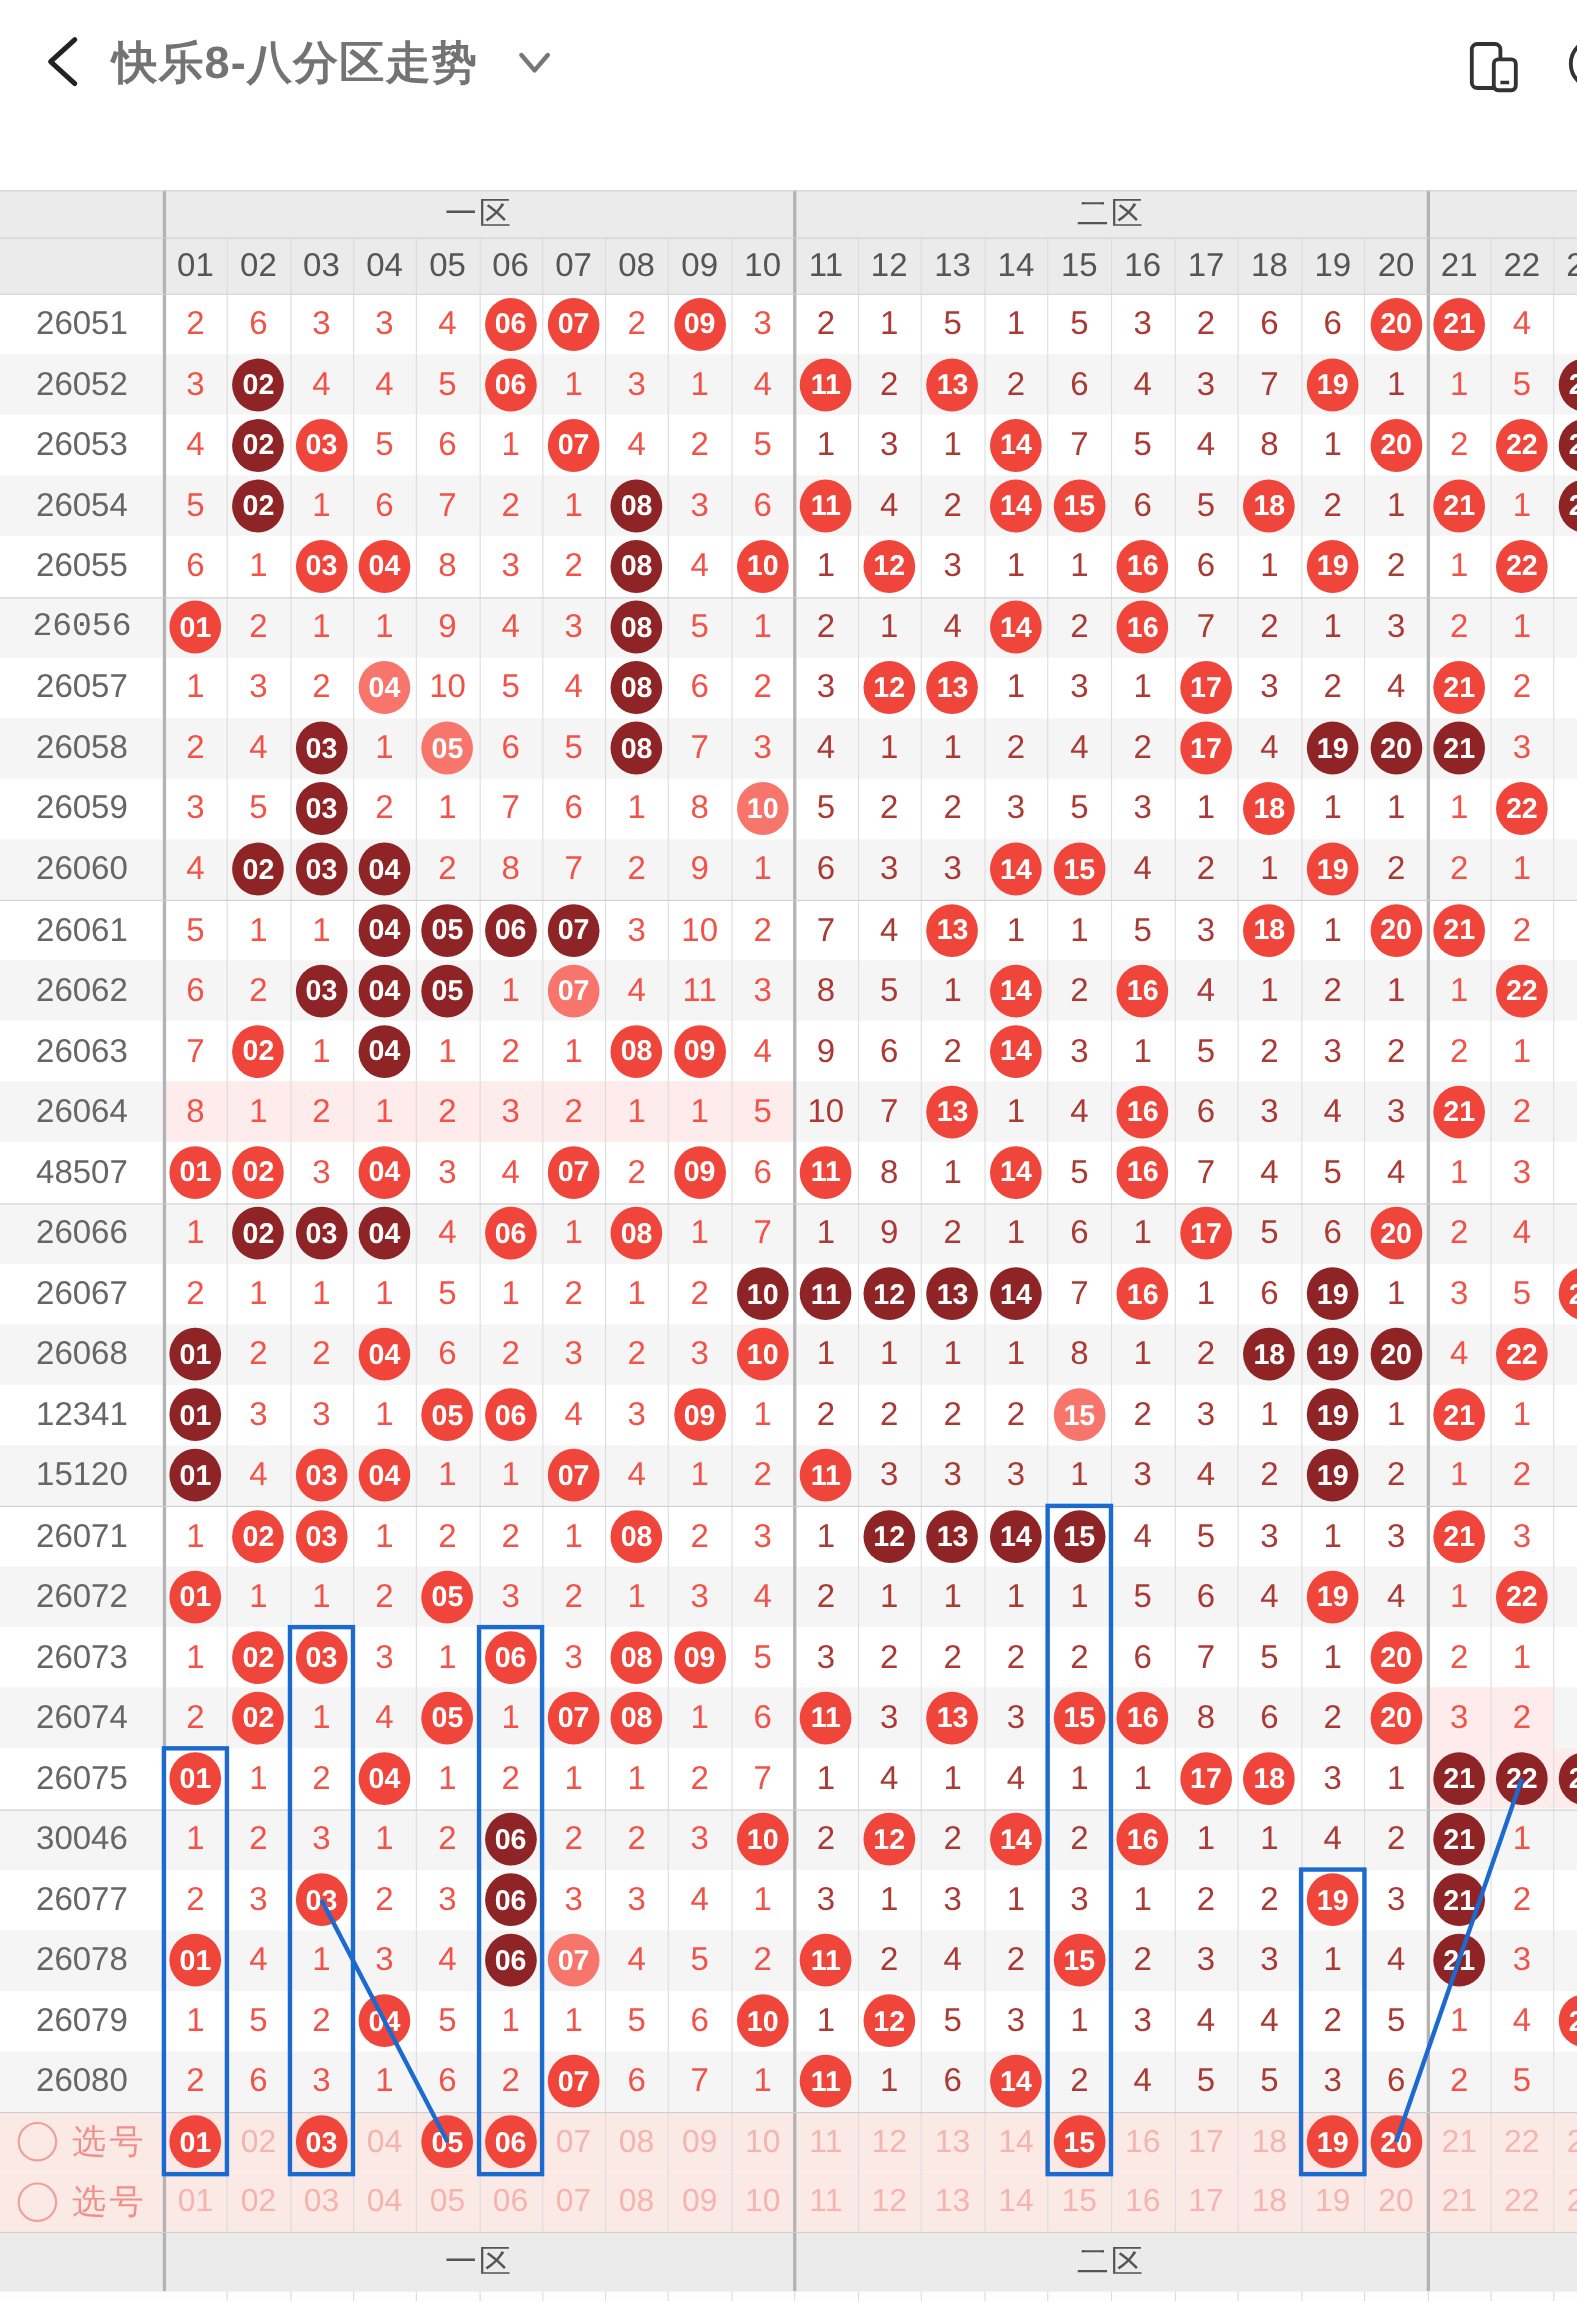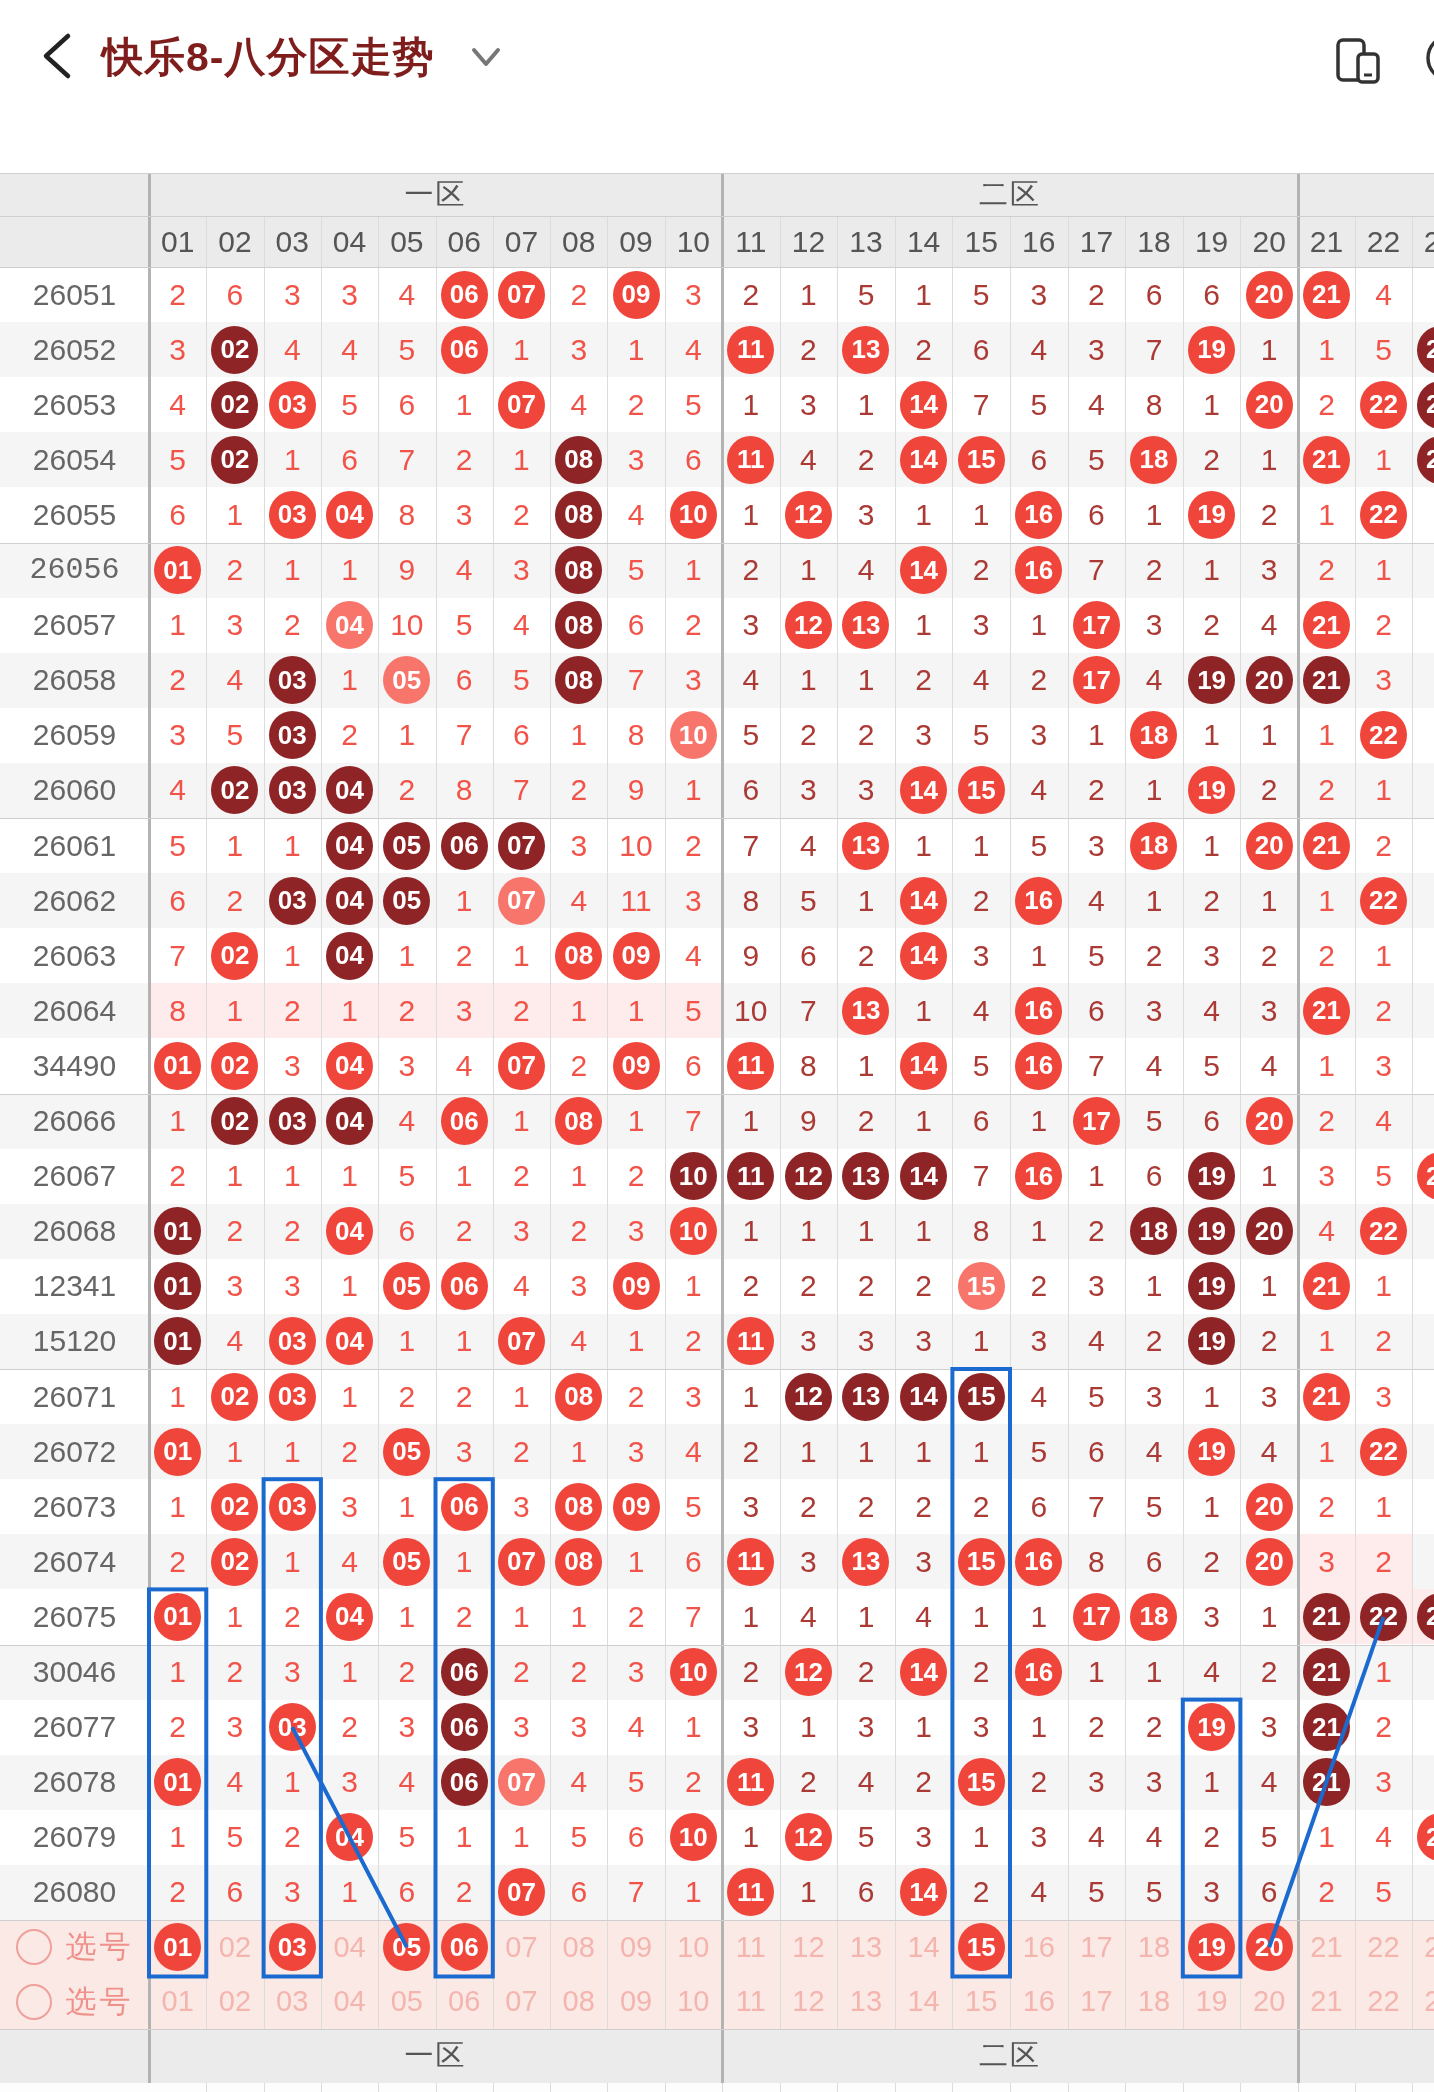--- a/index.html
+++ b/index.html
@@ -1,21 +1,21 @@
 <!DOCTYPE html>
 <html><head>
 <meta charset="utf-8">
 <style>
   html,body{margin:0;padding:0;background:#fff;}
   #page{position:relative;width:1434px;height:2092px;overflow:hidden;background:#fff;
         font-family:"Liberation Sans","DejaVu Sans",sans-serif;}
   
   #nav{position:absolute;left:0;top:0;width:1434px;height:113px;background:#fff;}
   #back{position:absolute;left:38px;top:32px;width:40px;height:48px;cursor:pointer;}
-  #title{position:absolute;left:102px;top:30px;font-size:41px;font-weight:bold;color:#7f1d1d;letter-spacing:1px;}
+  #title{position:absolute;left:102px;top:30px;font-size:41px;font-weight:bold;color:#737373;letter-spacing:1px;}
   #caret{position:absolute;left:468px;top:42px;width:36px;height:30px;cursor:pointer;}
   #devicon{position:absolute;left:1332px;top:34px;width:52px;height:52px;cursor:pointer;}
   #riconpart{position:absolute;left:1408px;top:28px;width:26px;height:60px;overflow:hidden;}
   
   #notebar{position:absolute;left:0;top:119px;width:1434px;height:33px;background:#f5f5f5;}
   #notetext{position:absolute;left:30px;top:5px;font-size:23px;color:#9d9d9d;}
   
   #tbl{position:absolute;left:0;top:0;width:1434px;height:2092px;}
   .band{position:absolute;left:0;width:1434px;background:#ebebeb;}
   .cell{position:absolute;display:flex;align-items:center;justify-content:center;}
@@ -642,21 +642,21 @@
       </div>
       <div class="cell num z2" style="left: 1067.6px; top: 983.3px; width: 57.6px; height: 55.1px;">6</div>
       <div class="cell num z2" style="left: 1125.2px; top: 983.3px; width: 57.6px; height: 55.1px;">3</div>
       <div class="cell num z2" style="left: 1182.8px; top: 983.3px; width: 57.6px; height: 55.1px;">4</div>
       <div class="cell num z2" style="left: 1240.4px; top: 983.3px; width: 57.6px; height: 55.1px;">3</div>
       <div class="cell" style="left: 1298px; top: 983.3px; width: 57px; height: 55.1px;">
         <div class="circ c-r">21</div>
       </div>
       <div class="cell num z13" style="left: 1355px; top: 983.3px; width: 57px; height: 55.1px;">2</div>
       <div class="cell num z13" style="left: 1412px; top: 983.3px; width: 57px; height: 55.1px;">1</div>
-      <div class="cell per" style="left: 0px; top: 1038.4px; width: 149px; height: 55.1px;">34490</div>
+      <div class="cell per" style="left: 0px; top: 1038.4px; width: 149px; height: 55.1px;">48507</div>
       <div class="cell" style="left: 149px; top: 1038.4px; width: 57.3px; height: 55.1px;">
         <div class="circ c-r">01</div>
       </div>
       <div class="cell" style="left: 206.3px; top: 1038.4px; width: 57.3px; height: 55.1px;">
         <div class="circ c-r">02</div>
       </div>
       <div class="cell num z13" style="left: 263.6px; top: 1038.4px; width: 57.3px; height: 55.1px;">3</div>
       <div class="cell" style="left: 320.9px; top: 1038.4px; width: 57.3px; height: 55.1px;">
         <div class="circ c-r">04</div>
       </div>

